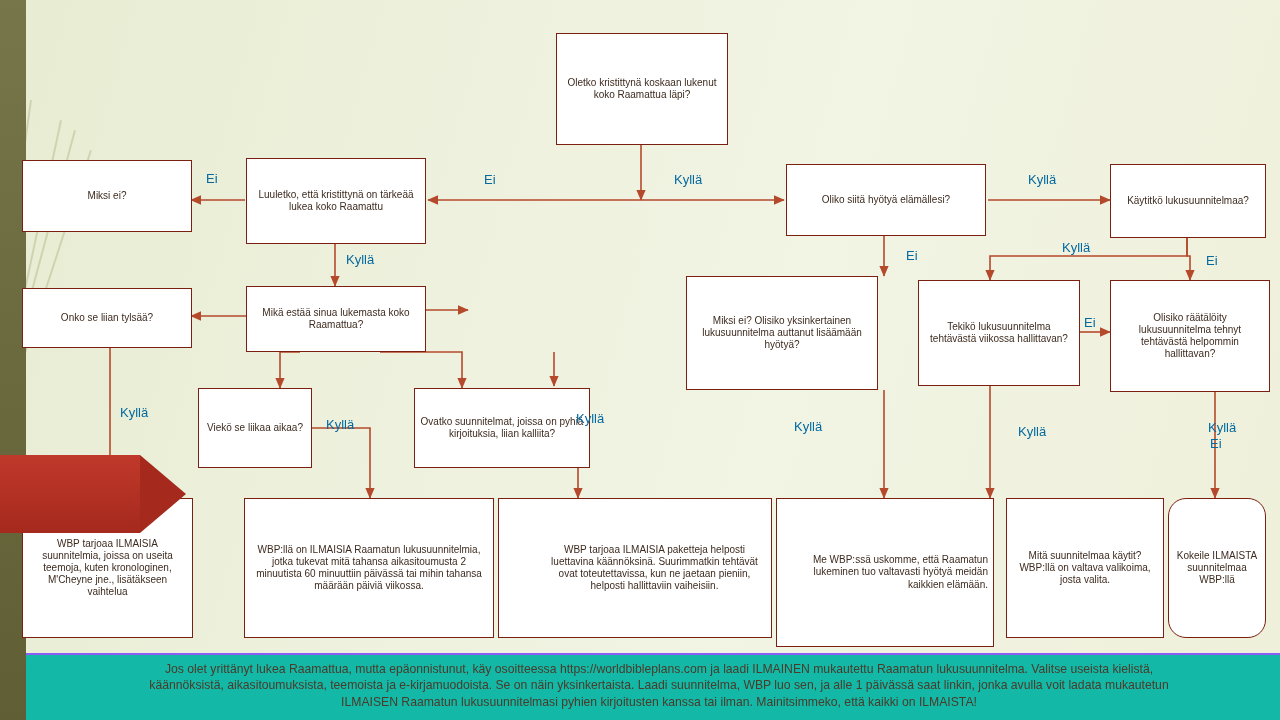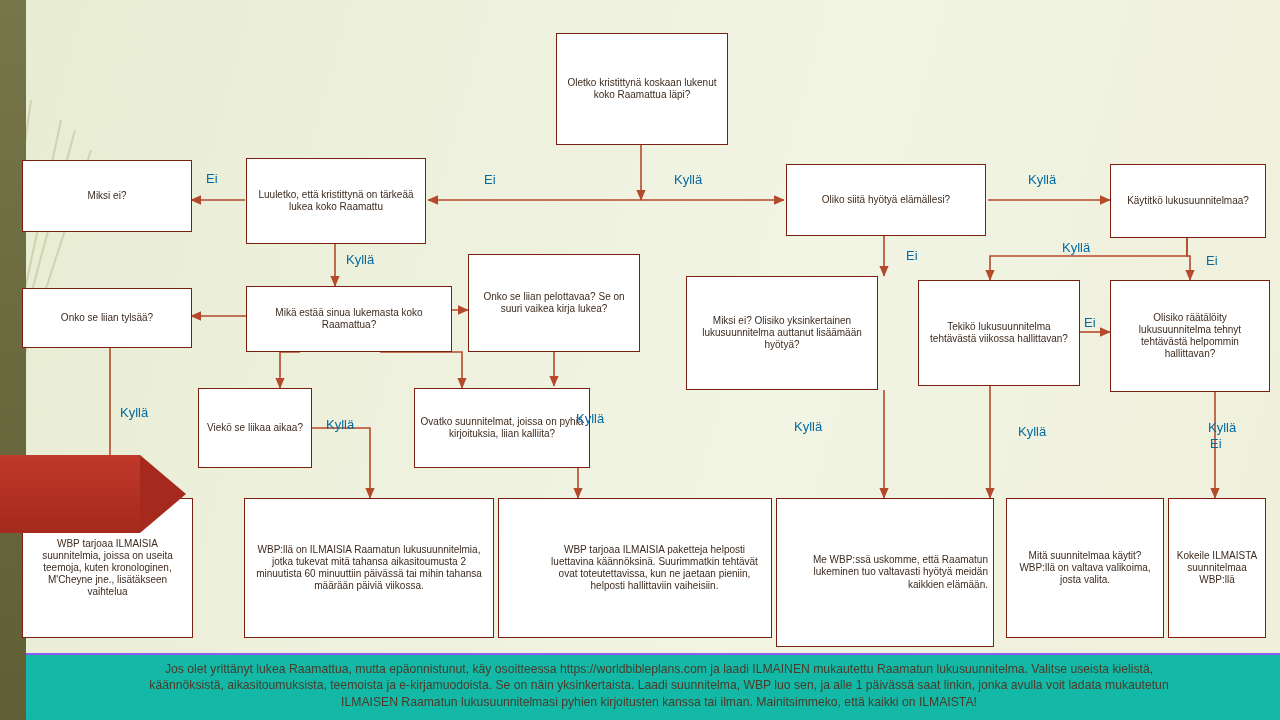--- a/index.html
+++ b/index.html
@@ -152,35 +152,34 @@
 
 <div id="chart">
   <div class="node" style="left:556px;top:33px;width:172px;height:112px;">Oletko kristittynä koskaan lukenut koko Raamattua läpi?</div>
 
   <div class="node" style="left:22px;top:160px;width:170px;height:72px;">Miksi ei?</div>
   <div class="node" style="left:246px;top:158px;width:180px;height:86px;">Luuletko, että kristittynä on tärkeää lukea koko Raamattu</div>
   <div class="node" style="left:786px;top:164px;width:200px;height:72px;">Oliko siitä hyötyä elämällesi?</div>
   <div class="node" style="left:1110px;top:164px;width:156px;height:74px;">Käytitkö lukusuunnitelmaa?</div>
 
   <div class="node" style="left:22px;top:288px;width:170px;height:60px;">Onko se liian tylsää?</div>
-  <div class="node" style="left:246px;top:286px;width:206px;height:66px;">Mikä estää sinua lukemasta koko Raamattua?</div>
-  <div class="node" style="left:468px;top:254px;width:172px;height:98px;">Onko se liian pelottavaa?  Se on suuri vaikea kirja lukea?</div>
+  <div class="node" style="left:246px;top:286px;width:180px;height:66px;">Mikä estää sinua lukemasta koko Raamattua?</div>
   <div class="node" style="left:686px;top:276px;width:192px;height:114px;">Miksi ei?  Olisiko yksinkertainen lukusuunnitelma auttanut lisäämään hyötyä?</div>
   <div class="node" style="left:918px;top:280px;width:162px;height:106px;">Tekikö lukusuunnitelma tehtävästä viikossa hallittavan?</div>
   <div class="node" style="left:1110px;top:280px;width:160px;height:112px;">Olisiko räätälöity lukusuunnitelma tehnyt tehtävästä helpommin hallittavan?</div>
 
   <div class="node" style="left:198px;top:388px;width:114px;height:80px;">Viekö se liikaa aikaa?</div>
   <div class="node" style="left:374px;top:388px;width:176px;height:80px;margin-left:40px;">Ovatko suunnitelmat, joissa on pyhiä kirjoituksia, liian kalliita?</div>
 
   <div class="node term" style="left:22px;top:498px;width:171px;height:140px;">WBP tarjoaa ILMAISIA suunnitelmia, joissa on useita teemoja, kuten kronologinen, M'Cheyne jne., lisätäkseen vaihtelua</div>
   <div class="node term" style="left:244px;top:498px;width:250px;height:140px;">WBP:llä on ILMAISIA Raamatun lukusuunnitelmia, jotka tukevat mitä tahansa aikasitoumusta 2 minuutista 60 minuuttiin päivässä tai mihin tahansa määrään päiviä viikossa.</div>
   <div class="node term" style="left:498px;top:498px;width:274px;height:140px;padding-left:44px;">WBP tarjoaa ILMAISIA paketteja helposti luettavina käännöksinä.  Suurimmatkin tehtävät ovat toteutettavissa, kun ne jaetaan pieniin, helposti hallittaviin vaiheisiin.</div>
   <div class="node term" style="left:776px;top:498px;width:218px;height:149px;text-align:right;">Me WBP:ssä  uskomme, että Raamatun lukeminen tuo valtavasti hyötyä meidän kaikkien elämään.</div>
   <div class="node term" style="left:1006px;top:498px;width:158px;height:140px;">Mitä suunnitelmaa käytit?  WBP:llä on valtava valikoima, josta valita.</div>
-  <div class="node term" style="left:1168px;top:498px;width:98px;height:140px;">Kokeile ILMAISTA suunnitelmaa WBP:llä</div>
+  <div class="node term" style="left:1168px;top:498px;width:98px;height:140px;border-radius:18px;">Kokeile ILMAISTA suunnitelmaa WBP:llä</div>
 
   <div class="edge-label" style="left:206px;top:171px;">Ei</div>
   <div class="edge-label" style="left:484px;top:172px;">Ei</div>
   <div class="edge-label" style="left:674px;top:172px;">Kyllä</div>
   <div class="edge-label" style="left:1028px;top:172px;">Kyllä</div>
   <div class="edge-label" style="left:346px;top:252px;">Kyllä</div>
   <div class="edge-label" style="left:906px;top:248px;">Ei</div>
   <div class="edge-label" style="left:1062px;top:240px;">Kyllä</div>
   <div class="edge-label" style="left:1206px;top:253px;">Ei</div>
   <div class="edge-label" style="left:1084px;top:315px;">Ei</div>

